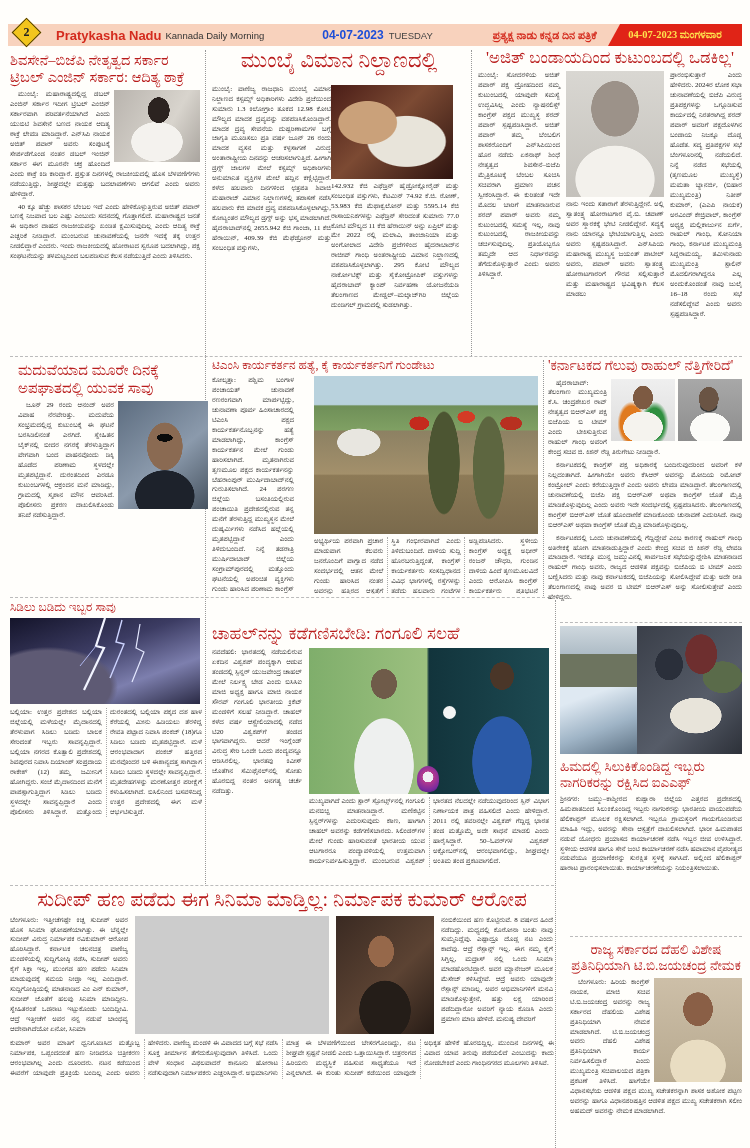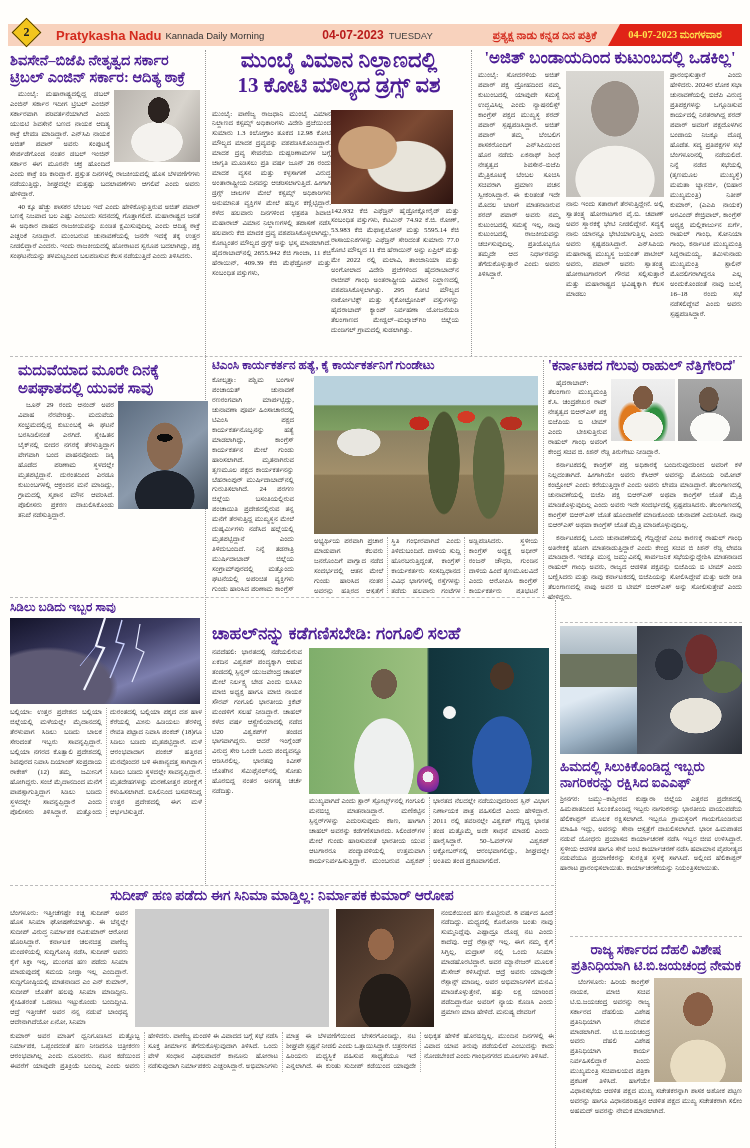--- a/index.html
+++ b/index.html
@@ -7,29 +7,29 @@
         font-family:"Liberation Serif","DejaVu Serif",serif;overflow:hidden;}
   
   #masthead{position:absolute;left:8px;top:24px;width:734px;height:22px;background:#f8d2bd;
             display:flex;align-items:center;}
   #diamond{position:absolute;left:8px;top:-2px;width:19px;height:19px;background:#f2c51d;
            border:1.5px solid #4a3a00;transform:rotate(45deg);z-index:2;}
   #diamond span{position:absolute;left:0;top:0;width:19px;height:19px;transform:rotate(-45deg);
            display:flex;align-items:center;justify-content:center;font-weight:bold;font-size:12px;color:#222;}
   .mh-brand{color:#d42b1e;font-weight:bold;font-size:13px;margin-left:48px;font-family:"Liberation Sans",sans-serif;}
   .mh-tag{color:#333;font-size:9.5px;margin-left:4px;font-family:"Liberation Sans",sans-serif;}
-  .mh-date{color:#b91c1c;font-weight:bold;font-size:12px;margin-left:58px;font-family:"Liberation Sans",sans-serif;}
+  .mh-date{color:#1d4ed8;font-weight:bold;font-size:12px;margin-left:58px;font-family:"Liberation Sans",sans-serif;}
   .mh-day{color:#444;font-size:9.5px;margin-left:5px;font-family:"Liberation Sans",sans-serif;}
   .mh-slogan{color:#d42b1e;font-weight:bold;font-size:11px;margin-left:60px;}
   #datebox{position:absolute;right:0;top:0;height:22px;width:134px;background:#e02417;color:#ffe14d;
            font-weight:bold;font-size:10.5px;display:flex;align-items:center;justify-content:center;
            clip-path:polygon(9% 0,100% 0,100% 100%,0 100%);}
   
   .art{position:absolute;overflow:hidden;}
-  .hl{font-weight:bold;color:#4c1d95;line-height:1.18;margin:0 0 4px 0;}
+  .hl{font-weight:normal;color:#b91c1c;line-height:1.18;margin:0 0 4px 0;}
   .body{font-size:7px;line-height:1.42;color:#222;text-align:justify;}
   .body p{margin:0 0 3px 0;text-indent:8px;}
   .cols2{column-count:2;column-gap:8px;column-rule:1px dotted #aaa;}
   .cols3{column-count:3;column-gap:8px;column-rule:1px dotted #aaa;}
   .cols4{column-count:4;column-gap:8px;column-rule:1px dotted #aaa;}
   .photo{background:#ccc;position:relative;overflow:hidden;}
   .vline{position:absolute;width:0;border-left:1px dotted #999;}
   .hline{position:absolute;height:0;border-top:1px dashed #bbb;}
   
   .ph-thackeray{float:right;width:86px;height:72px;margin:0 0 3px 4px;
@@ -161,21 +161,20 @@
     <div class="body">
       <div class="photo ph-thackeray"></div>
       <p>ಮುಂಬೈ: ಮಹಾರಾಷ್ಟ್ರದಲ್ಲಿದ್ದ ಡಬಲ್ ಎಂಜಿನ್ ಸರ್ಕಾರ ಇದೀಗ ಟ್ರಿಬಲ್ ಎಂಜಿನ್ ಸರ್ಕಾರವಾಗಿ ಪರಿವರ್ತನೆಯಾಗಿದೆ ಎಂದು ಯುಬಿಟಿ ಶಿವಸೇನೆ ಬಣದ ನಾಯಕ ಆದಿತ್ಯ ಠಾಕ್ರೆ ಲೇವಡಿ ಮಾಡಿದ್ದಾರೆ. ಎನ್‌ಸಿಪಿ ನಾಯಕ ಅಜಿತ್ ಪವಾರ್ ಅವರು ಸಂಪುಟಕ್ಕೆ ಸೇರ್ಪಡೆಗೊಂಡ ನಂತರ ಡಬಲ್ ಇಂಜಿನ್ ಸರ್ಕಾರ ಈಗ ಮೂರನೇ ಚಕ್ರ ಹೊಂದಿದೆ ಎಂದು ಠಾಕ್ರೆ ಕಿಡಿ ಕಾರಿದ್ದಾರೆ. ಪ್ರಸ್ತುತ ದಿನಗಳಲ್ಲಿ ರಾಜಕೀಯದಲ್ಲಿ ಹೊಸ ಬೆಳವಣಿಗೆಗಳು ನಡೆಯುತ್ತಿದ್ದು, ಶೀಘ್ರದಲ್ಲೇ ಮತ್ತಷ್ಟು ಬದಲಾವಣೆಗಳು ಆಗಲಿವೆ ಎಂದು ಅವರು ಹೇಳಿದ್ದಾರೆ.</p>
       <p>40 ಕ್ಕೂ ಹೆಚ್ಚು ಶಾಸಕರ ಬೆಂಬಲ ಇದೆ ಎಂದು ಹೇಳಿಕೊಳ್ಳುತ್ತಿರುವ ಅಜಿತ್ ಪವಾರ್ ಬಣಕ್ಕೆ ನಿಜವಾದ ಬಲ ಎಷ್ಟು ಎಂಬುದು ಸದನದಲ್ಲಿ ಗೊತ್ತಾಗಲಿದೆ. ಮಹಾರಾಷ್ಟ್ರದ ಜನತೆ ಈ ಅಧಿಕಾರ ದಾಹದ ರಾಜಕೀಯವನ್ನು ಖಂಡಿತ ಕ್ಷಮಿಸುವುದಿಲ್ಲ ಎಂದು ಆದಿತ್ಯ ಠಾಕ್ರೆ ಎಚ್ಚರಿಕೆ ನೀಡಿದ್ದಾರೆ. ಮುಂಬರುವ ಚುನಾವಣೆಯಲ್ಲಿ ಜನರೇ ಇದಕ್ಕೆ ತಕ್ಕ ಉತ್ತರ ನೀಡಲಿದ್ದಾರೆ ಎಂದರು. ಇಂದು ರಾಜಕೀಯದಲ್ಲಿ ಹೋರಾಟದ ಸ್ವರೂಪ ಬದಲಾಗಿದ್ದು, ಪಕ್ಷ ಸಂಘಟನೆಯನ್ನು ತಳಮಟ್ಟದಿಂದ ಬಲಪಡಿಸುವ ಕೆಲಸ ನಡೆಯುತ್ತಿದೆ ಎಂದು ತಿಳಿಸಿದರು.</p>
     </div>
   </section>
 
   <section class="art" style="left:212px;top:48px;width:254px;height:306px;">
     <h2 class="hl" style="font-size:21px;text-align:center;">
       <span>ಮುಂಬೈ ವಿಮಾನ ನಿಲ್ದಾಣದಲ್ಲಿ</span><br>
-      <span>13 ಕೋಟಿ ಮೌಲ್ಯದ ಡ್ರಗ್ಸ್ ವಶ</span>
     </h2>
     <div style="display:flex;margin-top:12px;">
       <div class="body" style="width:119px;">ಮುಂಬೈ: ವಾಣಿಜ್ಯ ರಾಜಧಾನಿ ಮುಂಬೈ ವಿಮಾನ ನಿಲ್ದಾಣದ ಕಸ್ಟಮ್ಸ್ ಅಧಿಕಾರಿಗಳು ವಿದೇಶಿ ಪ್ರಜೆಯಿಂದ ಸುಮಾರು 1.3 ಕಿಲೋಗ್ರಾಂ ತೂಕದ 12.98 ಕೋಟಿ ಮೌಲ್ಯದ ಮಾದಕ ದ್ರವ್ಯವನ್ನು ವಶಪಡಿಸಿಕೊಂಡಿದ್ದಾರೆ. ಮಾದಕ ದ್ರವ್ಯ ಸೇವನೆಯ ದುಷ್ಪರಿಣಾಮಗಳ ಬಗ್ಗೆ ಜಾಗೃತಿ ಮೂಡಿಸಲು ಪ್ರತಿ ವರ್ಷ ಜೂನ್ 26 ರಂದು ಮಾದಕ ವ್ಯಸನ ಮತ್ತು ಕಳ್ಳಸಾಗಣೆ ವಿರುದ್ಧ ಅಂತಾರಾಷ್ಟ್ರೀಯ ದಿನವನ್ನು ಆಚರಿಸಲಾಗುತ್ತಿದೆ. ಹೀಗಾಗಿ ಡ್ರಗ್ಸ್ ಜಾಲಗಳ ಮೇಲೆ ಕಸ್ಟಮ್ಸ್ ಅಧಿಕಾರಿಗಳು ಅನುಮಾನಿತ ವ್ಯಕ್ತಿಗಳ ಮೇಲೆ ಹದ್ದಿನ ಕಣ್ಣಿಟ್ಟಿದ್ದಾರೆ. ಕಳೆದ ಹಲವಾರು ದಿನಗಳಿಂದ ಛತ್ರಪತಿ ಶಿವಾಜಿ ಮಹಾರಾಜ್ ವಿಮಾನ ನಿಲ್ದಾಣಗಳಲ್ಲಿ ತಪಾಸಣೆ ನಡೆಸಿ ಹಲವಾರು ಕೆಜಿ ಮಾದಕ ದ್ರವ್ಯ ವಶಪಡಿಸಿಕೊಳ್ಳಲಾಗಿದ್ದು, ಕೋಟ್ಯಂತರ ಮೌಲ್ಯದ ಡ್ರಗ್ಸ್ ಅನ್ನು ಭಸ್ಮ ಮಾಡಲಾಗಿದೆ. ಹೈದರಾಬಾದ್‌ನಲ್ಲಿ 2655.942 ಕೆಜಿ ಗಾಂಜಾ, 11 ಕೆಜಿ ಹೆರಾಯಿನ್, 409.39 ಕೆಜಿ ಮೆಫೆಡ್ರೋನ್ ಮತ್ತು ಸಂಬಂಧಿತ ವಸ್ತುಗಳು,</div>
       <div style="width:128px;">
         <div class="photo ph-drugs" style="float:none;margin:0 0 3px 0;"></div>
         <div class="body">142.932 ಕೆಜಿ ಎಫೆಡ್ರಿನ್ ಹೈಡ್ರೋಕ್ಲೋರೈಡ್ ಮತ್ತು ಸಂಬಂಧಿತ ವಸ್ತುಗಳು, ಕೆಟಮಿನ್ 74.92 ಕೆ.ಜಿ. ರೋಣ್, 53.983 ಕೆಜಿ ಮೆಥಾಕ್ವಲೋನ್ ಮತ್ತು 5595.14 ಕೆಜಿ ರಾಸಾಯನಿಕಗಳನ್ನು ಎಫೆಡ್ರಿನ್ ಸೇರಿದಂತೆ ಸುಮಾರು 77.0 ಕೋಟಿ ಮೌಲ್ಯದ 11 ಕೆಜಿ ಹೆರಾಯಿನ್ ಅನ್ನು ಏಪ್ರಿಲ್ ಮತ್ತು ಮೇ 2022 ರಲ್ಲಿ ಮಲಾವಿ, ತಾಂಜಾನಿಯಾ ಮತ್ತು ಅಂಗೋಲಾದ ವಿದೇಶಿ ಪ್ರಜೆಗಳಿಂದ ಹೈದರಾಬಾದ್‌ನ ರಾಜೀವ್ ಗಾಂಧಿ ಅಂತರಾಷ್ಟ್ರೀಯ ವಿಮಾನ ನಿಲ್ದಾಣದಲ್ಲಿ ವಶಪಡಿಸಿಕೊಳ್ಳಲಾಗಿತ್ತು. 295 ಕೋಟಿ ಮೌಲ್ಯದ ನಾರ್ಕೋಟಿಕ್ಸ್ ಮತ್ತು ಸೈಕೋಟ್ರೋಪಿಕ್ ವಸ್ತುಗಳನ್ನು ಹೈದರಾಬಾದ್ ಕ್ಯಾಂಪ್ ನಿರ್ವಹಣಾ ಯೋಜನೆಯಡಿ ತೆಲಂಗಾಣದ ಮೇಡ್ಚಲ್–ಮಲ್ಕಾಜ್‌ಗಿರಿ ಜಿಲ್ಲೆಯ ದುಂಡಿಗಲ್ ಗ್ರಾಮದಲ್ಲಿ ಸುಡಲಾಗಿತ್ತು.</div>
       </div>
     </div>
   </section>
 
@@ -258,21 +257,21 @@
       <div class="seg-heli"></div>
     </div>
     <h2 class="hl" style="font-size:13.5px;margin-top:5px;">
       <span>ಹಿಮದಲ್ಲಿ ಸಿಲುಕಿಕೊಂಡಿದ್ದ ಇಬ್ಬರು</span><br>
       <span>ನಾಗರಿಕರನ್ನು ರಕ್ಷಿಸಿದ ಐಎಎಫ್</span>
     </h2>
     <div class="body">ಶ್ರೀನಗರ: ಜಮ್ಮು–ಕಾಶ್ಮೀರದ ಕುಪ್ವಾರಾ ಜಿಲ್ಲೆಯ ಎತ್ತರದ ಪ್ರದೇಶದಲ್ಲಿ ಹಿಮಪಾತದಿಂದ ಸಿಲುಕಿಕೊಂಡಿದ್ದ ಇಬ್ಬರು ನಾಗರಿಕರನ್ನು ಭಾರತೀಯ ವಾಯುಪಡೆಯ ಹೆಲಿಕಾಪ್ಟರ್ ಮೂಲಕ ರಕ್ಷಿಸಲಾಗಿದೆ. ಇಬ್ಬರೂ ಗ್ರಾಮಸ್ಥರಿಗೆ ಗಾಯಗೊಂಡಿರುವ ಮಾಹಿತಿ ಇದ್ದು, ಅವರನ್ನು ಸೇನಾ ಆಸ್ಪತ್ರೆಗೆ ದಾಖಲಿಸಲಾಗಿದೆ. ಭಾರೀ ಹಿಮಪಾತದ ನಡುವೆ ಯೋಧರು ಪ್ರಯಾಸದ ಕಾರ್ಯಾಚರಣೆ ನಡೆಸಿ ಇಬ್ಬರ ಜೀವ ಉಳಿಸಿದ್ದಾರೆ. ಸ್ಥಳೀಯ ಆಡಳಿತ ಹಾಗೂ ಸೇನೆ ಜಂಟಿ ಕಾರ್ಯಾಚರಣೆ ನಡೆಸಿ ಹವಾಮಾನ ವೈಪರೀತ್ಯದ ನಡುವೆಯೂ ಪ್ರಯಾಣಿಕರನ್ನು ಸುರಕ್ಷಿತ ಸ್ಥಳಕ್ಕೆ ಸಾಗಿಸಿದೆ. ಅಲ್ಲಿಂದ ಹೆಲಿಕಾಪ್ಟರ್ ಹಾರಾಟ ಪ್ರಾರಂಭಿಸಲಾಯಿತು. ಕಾರ್ಯಾಚರಣೆಯನ್ನು ನಿಯಂತ್ರಿಸಲಾಯಿತು.</div>
   </section>
 
   <section class="art" style="left:10px;top:888px;width:544px;height:256px;">
-    <h2 class="hl" style="font-size:14px;text-align:center;">ಸುದೀಪ್ ಹಣ ಪಡೆದು ಈಗ ಸಿನಿಮಾ ಮಾಡ್ತಿಲ್ಲ: ನಿರ್ಮಾಪಕ ಕುಮಾರ್ ಆರೋಪ</h2>
+    <h2 class="hl" style="font-size:20px;text-align:center;">ಸುದೀಪ್ ಹಣ ಪಡೆದು ಈಗ ಸಿನಿಮಾ ಮಾಡ್ತಿಲ್ಲ: ನಿರ್ಮಾಪಕ ಕುಮಾರ್ ಆರೋಪ</h2>
     <div style="display:flex;gap:7px;">
       <div class="body" style="width:118px;">ಬೆಂಗಳೂರು: ಇತ್ತೀಚೆಗಷ್ಟೇ ಕಿಚ್ಚ ಸುದೀಪ್ ಅವರ ಹೊಸ ಸಿನಿಮಾ ಘೋಷಣೆಯಾಗಿತ್ತು. ಈ ಬೆನ್ನಲ್ಲೇ ಸುದೀಪ್ ವಿರುದ್ಧ ನಿರ್ಮಾಪಕ ರವಿಕುಮಾರ್ ಆರೋಪ ಹೊರಿಸಿದ್ದಾರೆ. ಕರ್ನಾಟಕ ಚಲನಚಿತ್ರ ವಾಣಿಜ್ಯ ಮಂಡಳಿಯಲ್ಲಿ ಸುದ್ದಿಗೋಷ್ಠಿ ನಡೆಸಿ, ಸುದೀಪ್ ಅವರು ಕೈಗೆ ಸಿಕ್ತಾ ಇಲ್ಲ, ಮುಂಗಡ ಹಣ ಪಡೆದು ಸಿನಿಮಾ ಮಾಡುವುದಕ್ಕೆ ಸಮಯ ನೀಡ್ತಾ ಇಲ್ಲ ಎಂದಿದ್ದಾರೆ. ಸುದ್ದಿಗೋಷ್ಠಿಯಲ್ಲಿ ಮಾತನಾಡಿದ ಎಂ ಎನ್ ಕುಮಾರ್, ಸುದೀಪ್ ಜೊತೆಗೆ ಹಲವು ಸಿನಿಮಾ ಮಾಡಿದ್ದೀನಿ. ಸ್ನೇಹಿತರಂತೆ ಒಡನಾಟ ಇಟ್ಟುಕೊಂಡು ಬಂದಿದ್ದೀವಿ. ಆದ್ರೆ ಇತ್ತೀಚೆಗೆ ಅವರ ನನ್ನ ನಡುವೆ ಬಾಂಧವ್ಯ ಆದೇನಾಗಿದೆಯೋ ಏನೋ, ಸಿನಿಮಾ</div>
       <div class="photo ph-press"></div>
       <div class="photo ph-sudeep"></div>
       <div class="body" style="width:112px;">ನಂಬಿಕೆಯಿಂದ ಹಣ ಕೊಟ್ಟಿರುವೆ. 8 ವರ್ಷದ ಹಿಂದೆ ನಡೆದಿದ್ದು. ಮಧ್ಯದಲ್ಲಿ ಕೊರೋನಾ ಬಂತು ನಾವು ಸುಮ್ಮನಿದ್ದೆವು. ಎಷ್ಟಾದ್ರೂ ದೊಡ್ಡ ನಟ ಎಂದು ಕಾದೆವು. ಆದ್ರೆ ರೆಸ್ಪಾನ್ಸ್ ಇಲ್ಲ. ಈಗ ನಮ್ಮ ಕೈಗೆ ಸಿಗ್ತಿಲ್ಲ, ಮದ್ರಾಸ್ ನಲ್ಲಿ ಒಂದು ಸಿನಿಮಾ ಮಾಡಹೊರಟಿದ್ದಾರೆ. ಅವರ ಮ್ಯಾನೇಜರ್ ಮೂಲಕ ಮೆಸೇಜ್ ಕಳಿಸಿದ್ದೇವೆ. ಆದ್ರೆ ಅವರು ಯಾವುದೇ ರೆಸ್ಪಾನ್ಸ್ ಮಾಡಿಲ್ಲ. ಅವರ ಅಭಿಮಾನಿಗಳಿಗೆ ಮನವಿ ಮಾಡಿಕೊಳ್ಳುತ್ತೇನೆ, ಹತ್ತು ಲಕ್ಷ ಯಾರಿಂದ ಪಡೆದಿದ್ದಾರೋ ಅವರಿಗೆ ನ್ಯಾಯ ಕೊಡಿಸಿ ಎಂದು ಪ್ರಮಾಣ ಮಾಡಿ ಹೇಳಿದೆ. ಮನುಷ್ಯ ದೇವರಿಗೆ</div>
     </div>
     <div class="body cols4" style="margin-top:4px;">ಕುಮಾರ್ ಅವರ ಮಾತಿಗೆ ಧ್ವನಿಗೂಡಿಸಿದ ಮತ್ತೊಬ್ಬ ನಿರ್ಮಾಪಕ, ಒಪ್ಪಂದದಂತೆ ಹಣ ನೀಡಿದರೂ ಚಿತ್ರೀಕರಣ ಆರಂಭವಾಗಿಲ್ಲ ಎಂದು ದೂರಿದರು. ನಟನ ಕಡೆಯಿಂದ ಈವರೆಗೆ ಯಾವುದೇ ಪ್ರತಿಕ್ರಿಯೆ ಬಂದಿಲ್ಲ ಎಂದು ಅವರು ಹೇಳಿದರು. ವಾಣಿಜ್ಯ ಮಂಡಳಿ ಈ ವಿವಾದದ ಬಗ್ಗೆ ಸಭೆ ನಡೆಸಿ ಸೂಕ್ತ ತೀರ್ಮಾನ ತೆಗೆದುಕೊಳ್ಳುವುದಾಗಿ ತಿಳಿಸಿದೆ. ಒಂದು ವೇಳೆ ಸಂಧಾನ ವಿಫಲವಾದರೆ ಕಾನೂನು ಹೋರಾಟ ನಡೆಸುವುದಾಗಿ ನಿರ್ಮಾಪಕರು ಎಚ್ಚರಿಸಿದ್ದಾರೆ. ಅಭಿಮಾನಿಗಳು ಮಾತ್ರ ಈ ಬೆಳವಣಿಗೆಯಿಂದ ಬೇಸರಗೊಂಡಿದ್ದು, ನಟ ಶೀಘ್ರವೇ ಸ್ಪಷ್ಟನೆ ನೀಡಲಿ ಎಂದು ಒತ್ತಾಯಿಸಿದ್ದಾರೆ. ಚಿತ್ರರಂಗದ ಹಿರಿಯರು ಮಧ್ಯಸ್ಥಿಕೆ ವಹಿಸುವ ಸಾಧ್ಯತೆಯೂ ಇದೆ ಎನ್ನಲಾಗಿದೆ. ಈ ಕುರಿತು ಸುದೀಪ್ ಕಡೆಯಿಂದ ಯಾವುದೇ ಅಧಿಕೃತ ಹೇಳಿಕೆ ಹೊರಬಿದ್ದಿಲ್ಲ. ಮುಂದಿನ ದಿನಗಳಲ್ಲಿ ಈ ವಿವಾದ ಯಾವ ತಿರುವು ಪಡೆಯಲಿದೆ ಎಂಬುದನ್ನು ಕಾದು ನೋಡಬೇಕಿದೆ ಎಂದು ಗಾಂಧಿನಗರದ ಮೂಲಗಳು ತಿಳಿಸಿವೆ.</div>
   </section>
 
   <section class="art" style="left:570px;top:942px;width:172px;height:200px;">

